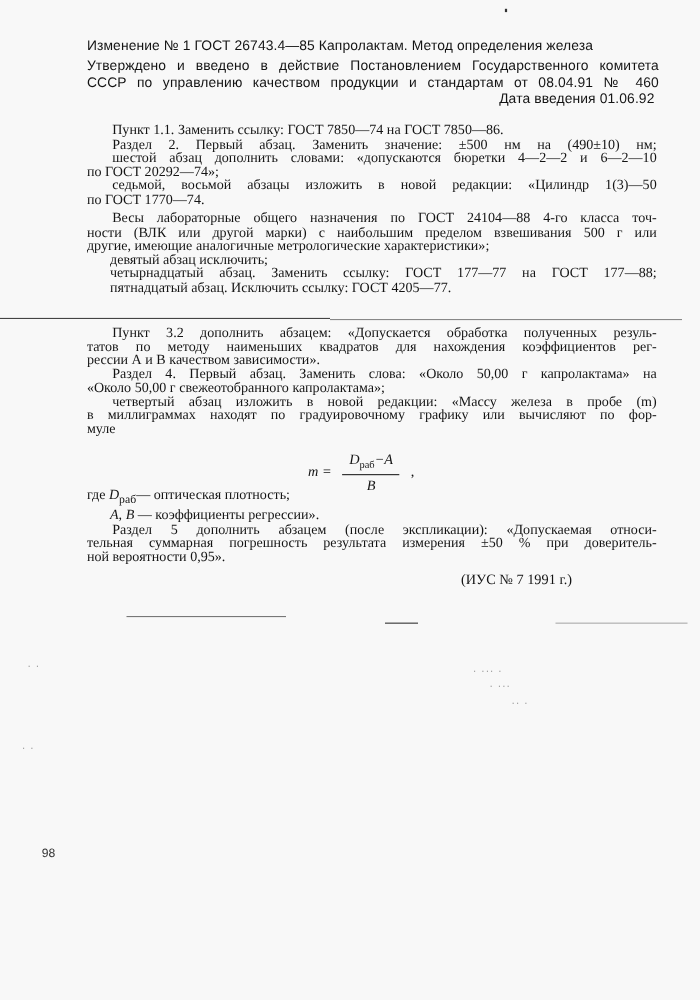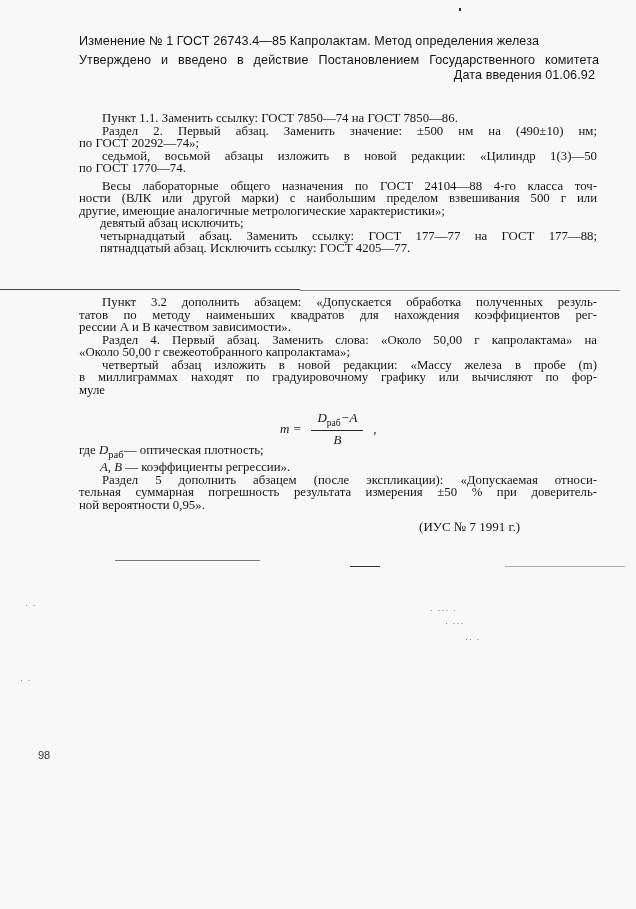--- a/index.html
+++ b/index.html
@@ -104,21 +104,21 @@
     .speck {
       position: absolute;
       font-size: 9px;
       color: #777;
       font-family: "Liberation Sans", sans-serif;
       letter-spacing: 1px;
     }
     .page-num {
       position: absolute;
       left: 38px;
-      top: 749px;
+      top: 770px;
       font-size: 11px;
       color: #333;
       font-family: "Liberation Sans", sans-serif;
     }
     .top-mark {
       position: absolute;
       left: 459px;
       top: 8px;
       width: 2px; height: 3px;
       background: #333;
@@ -128,26 +128,28 @@
 </head>
 <body>
 
 <div class="page">
 
   <div class="top-mark"></div>
 
   <div class="header">
     <div class="title">Изменение № 1 ГОСТ 26743.4—85 Капролактам. Метод определения железа</div>
     <span class="approved-line">Утверждено и введено в действие Постановлением Государственного комитета</span>
+    <span class="approved-line">СССР по управлению качеством продукции и стандартам от 08.04.91 № 460</span>
     <div class="date">Дата введения 01.06.92</div>
   </div>
 
   <div class="body-block block1">
     <span class="line indent last">Пункт 1.1. Заменить ссылку: ГОСТ 7850—74 на ГОСТ 7850—86.</span>
     <span class="line indent">Раздел 2. Первый абзац. Заменить значение: ±500 нм на (490±10) нм;</span>
+    <span class="line indent">шестой абзац дополнить словами: «допускаются бюретки 4—2—2 и 6—2—10</span>
     <span class="line last">по ГОСТ 20292—74»;</span>
     <span class="line indent">седьмой, восьмой абзацы изложить в новой редакции: «Цилиндр 1(3)—50</span>
     <span class="line last">по ГОСТ 1770—74.</span>
     <span class="line indent" style="margin-top:5px">Весы лабораторные общего назначения по ГОСТ 24104—88 4-го класса точ-</span>
     <span class="line">ности (ВЛК или другой марки) с наибольшим пределом взвешивания 500 г или</span>
     <span class="line last">другие, имеющие аналогичные метрологические характеристики»;</span>
     <span class="line indent-small last">девятый абзац исключить;</span>
     <span class="line indent-small">четырнадцатый абзац. Заменить ссылку: ГОСТ 177—77 на ГОСТ 177—88;</span>
     <span class="line indent-small last">пятнадцатый абзац. Исключить ссылку: ГОСТ 4205—77.</span>
   </div>

